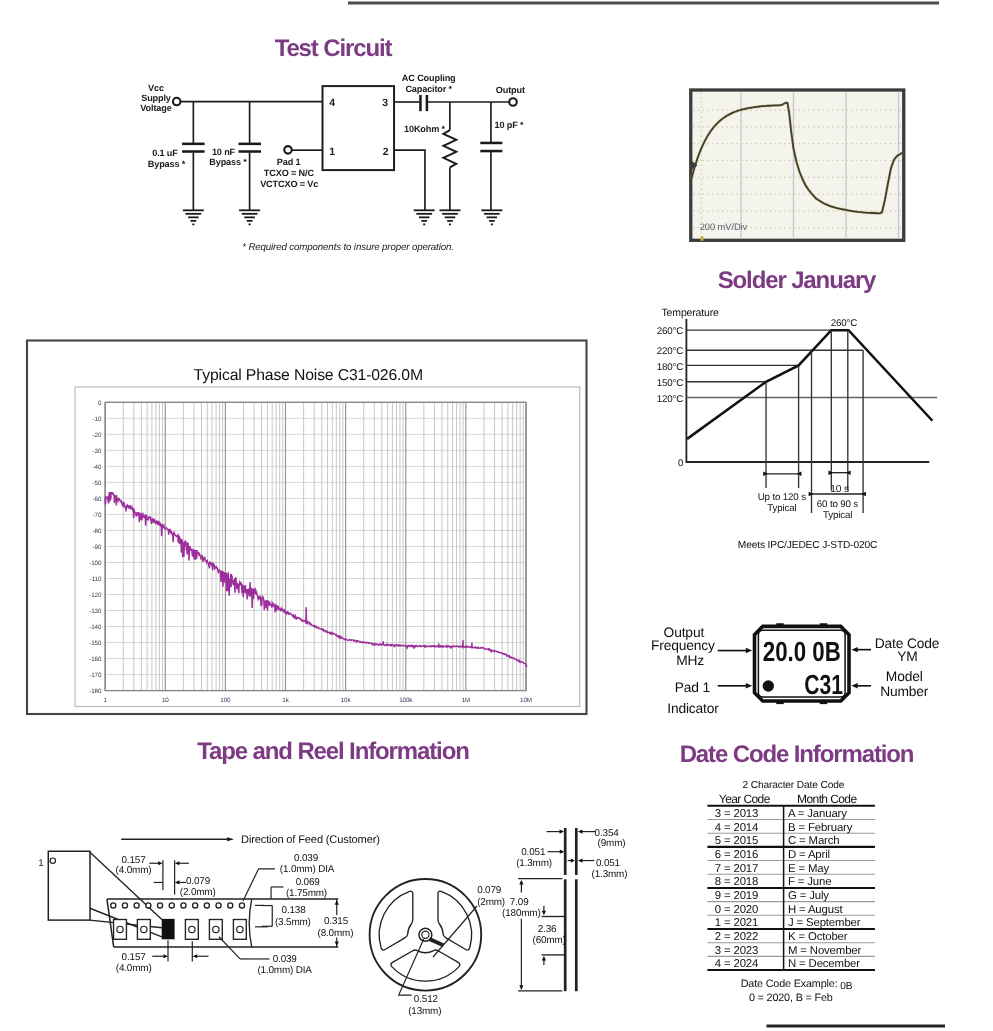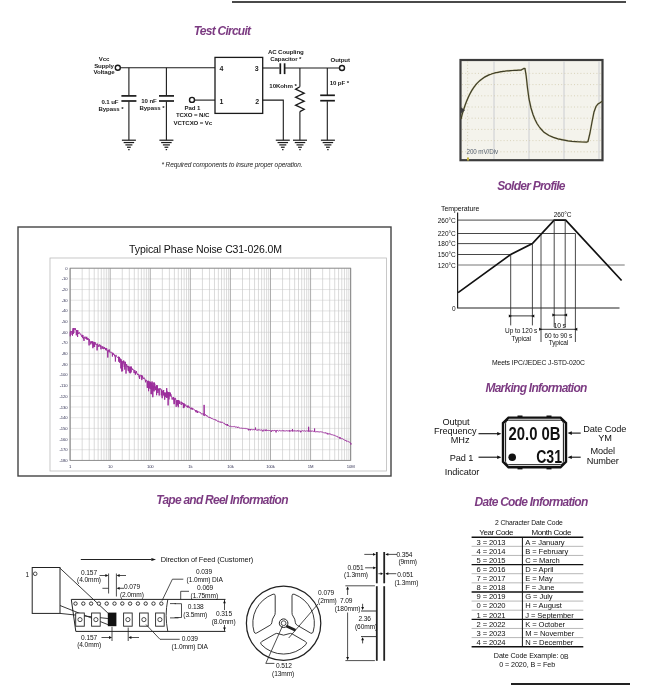--- a/index.html
+++ b/index.html
@@ -1,31 +1,30 @@
 <!DOCTYPE html>
 <html><head>
 <meta charset="utf-8">
 <style>
   html,body{margin:0;padding:0;background:#fff;}
   #page{position:relative;width:662px;height:687px;background:#fff;overflow:hidden;
         font-family:"Liberation Sans",sans-serif;}
-  .hd{position:absolute;color:#7c3b82;font-weight:bold;font-size:12px;letter-spacing:-0.75px;
-      white-space:nowrap;transform:translateX(-50%);font-style:italic;}
+  .hd{position:absolute;color:#7c3b82;font-weight:bold;font-size:16px;letter-spacing:-0.75px;
+      white-space:nowrap;transform:translateX(-50%);}
   .abs{position:absolute;}
   svg{position:absolute;left:0;top:0;overflow:visible;}
 </style>
 </head>
 <body>
 <div id="page">
   <div class="abs" style="left:232px;top:1px;width:394px;height:2px;background:#4a4a4a;"></div>
   <div class="abs" style="left:511px;top:683px;width:119px;height:2px;background:#222;"></div>
 
   <div class="hd" style="left:222px;top:23.5px;">Test Circuit</div>
-  <div class="hd" style="left:531px;top:178.8px;">Solder Profile</div>
-  <div class="hd" style="left:536px;top:381.4px;">Marking Information</div>
+  <div class="hd" style="left:531px;top:178.8px;">Solder January</div>
   <div class="hd" style="left:222px;top:493.2px;">Tape and Reel Information</div>
   <div class="hd" style="left:531px;top:494.5px;">Date Code Information</div>
 
   <svg width="662" height="687">
       <path d="M120.4,67.7 H215" stroke="#1a1a1a" stroke-width="1.1" fill="none"></path>
       <path d="M128.9,67.7 V95.3" stroke="#1a1a1a" stroke-width="1.1" fill="none"></path>
       <path d="M128.9,101.6 V140.2" stroke="#1a1a1a" stroke-width="1.1" fill="none"></path>
       <path d="M121.4,95.9 H136.4" stroke="#1a1a1a" stroke-width="1.7" fill="none"></path>
       <path d="M121.4,101 H136.4" stroke="#1a1a1a" stroke-width="1.7" fill="none"></path>
       <path d="M166.4,67.7 V95.3" stroke="#1a1a1a" stroke-width="1.1" fill="none"></path>

